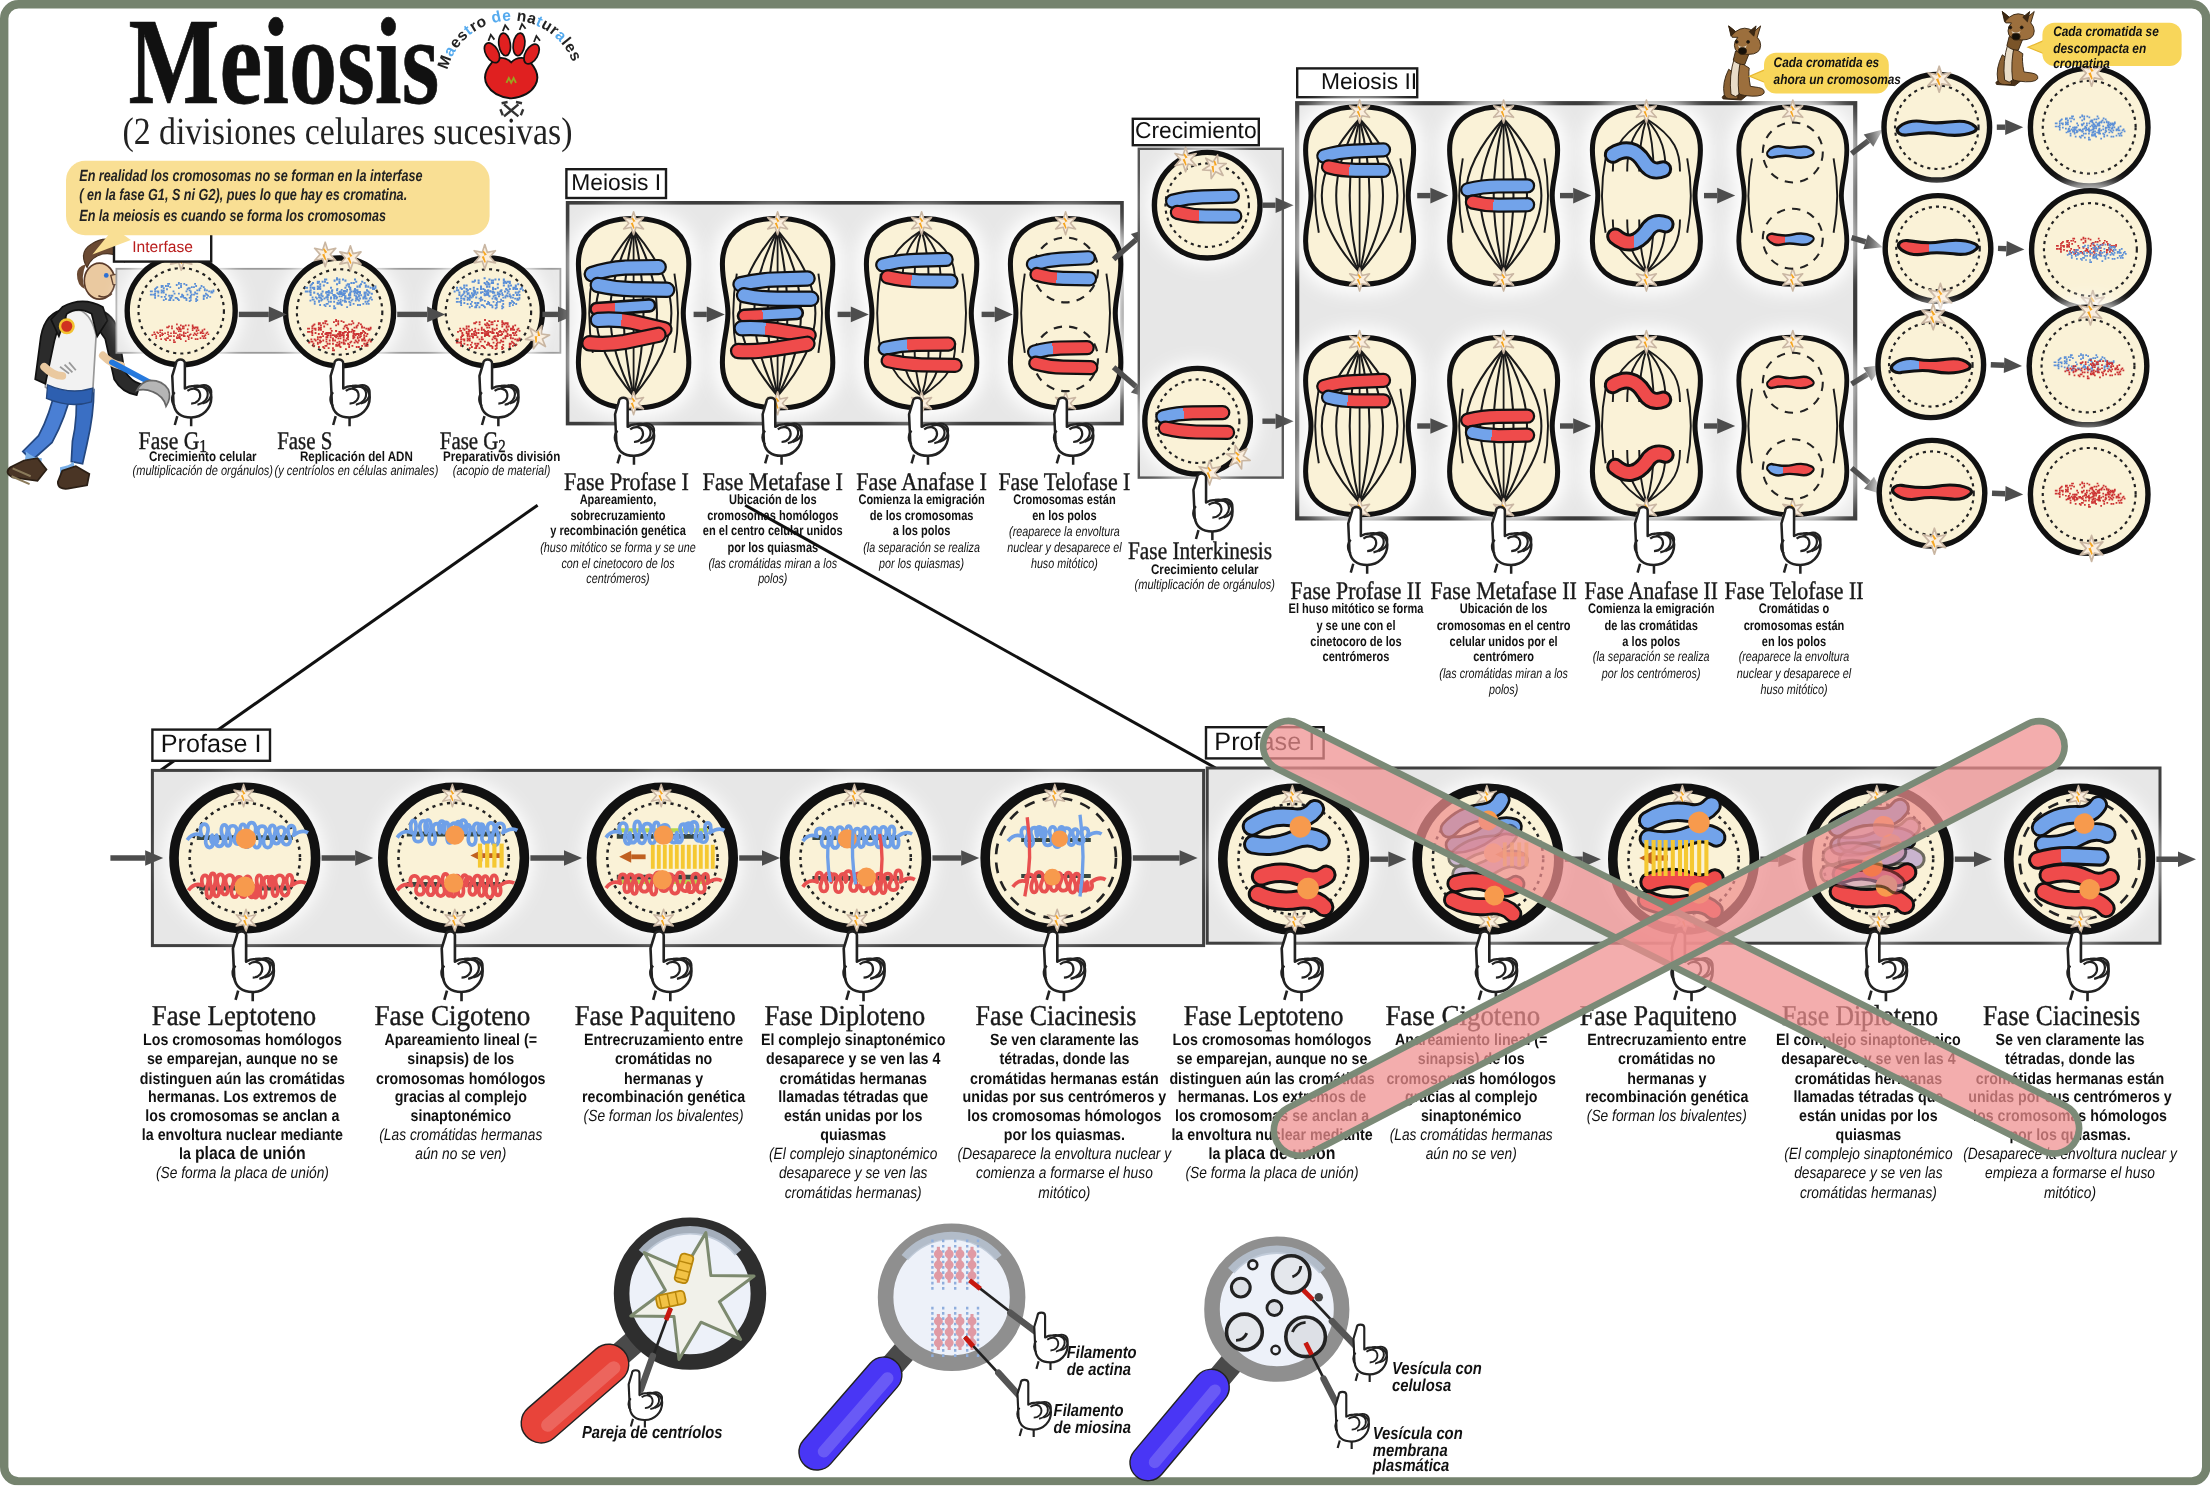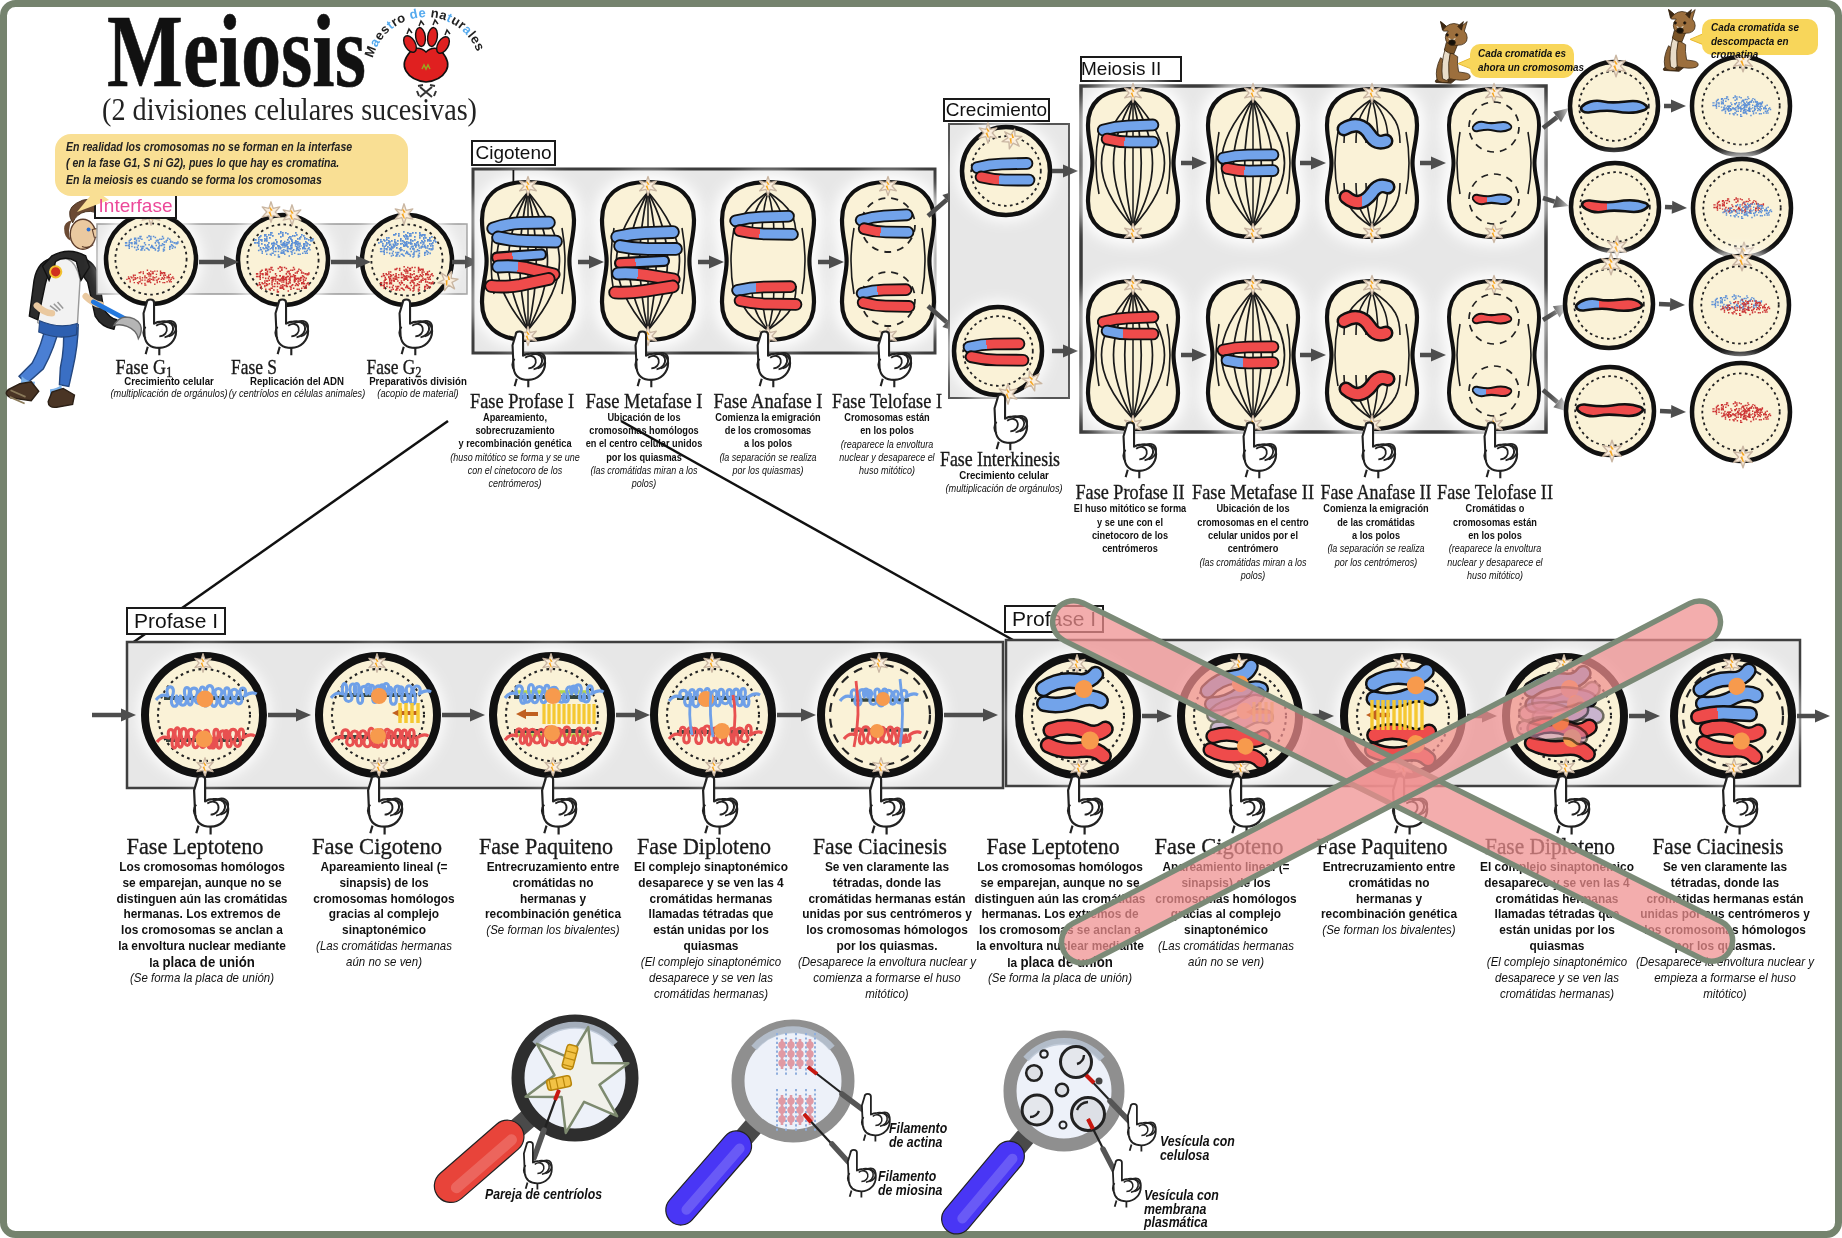--- a/index.html
+++ b/index.html
@@ -922,40 +922,40 @@
 <path d="M-19,-24 l2,-5 3,4 M-7,-32 l2,-5 3,4 M7,-33 l2,-5 3,4 M19,-23 l2,-5 3,4" stroke="#222" stroke-width="1.5" fill="none"></path>
 <path d="M-4,11 l2,-4 2,4 2,-4 2,4" stroke="#9aa520" stroke-width="1.5" fill="none"></path>
 <g stroke="#333" stroke-width="2">
           <path d="M-6,29 l12,10 m0,-10 l-12,10"></path>
           <path d="M-8,28 l5,-1 m11,11 l2,-5 M9,28 l-5,-1 m-11,11 l-2,-5"></path>
         </g>
 </g>
       <path id="arcT" d="M374,90 A55,55 0 1 1 478,90" fill="none"></path>
       <text font-family="Liberation Sans,sans-serif" font-size="13" font-weight="bold" fill="#222" letter-spacing="0.4"><textPath href="#arcT" startOffset="32">M<tspan fill="#55aaee">a</tspan>es<tspan fill="#55aaee">t</tspan>ro <tspan fill="#55aaee">de</tspan> na<tspan fill="#55aaee">t</tspan>ur<tspan fill="#55aaee">a</tspan>les</textPath></text>
 </svg>
-<div style="position:absolute;left:95px;top:194px;width:81px;height:24px;line-height:24px;text-align:center;font-size:19px;font-family:'Liberation Sans',sans-serif;color:#ec4899">Interfase</div>
+<div style="position:absolute;left:95px;top:194px;width:81px;height:24px;line-height:24px;text-align:center;font-size:13px;font-family:'Liberation Sans',sans-serif;color:#b91c1c">Interfase</div>
     <div style="position:absolute;left:-31px;top:374.9px;width:400px;text-align:center;font-family:'Liberation Sans',sans-serif;font-size:11.5px;line-height:13.3px;color:#111;transform:scaleX(0.84);transform-origin:50% 0;font-weight:bold;">Crecimiento celular</div>
     <div style="position:absolute;left:-31px;top:386.9px;width:400px;text-align:center;font-family:'Liberation Sans',sans-serif;font-size:11.5px;line-height:13.3px;color:#111;transform:scaleX(0.8);transform-origin:50% 0;font-style:italic;">(multiplicación de orgánulos)</div>
     <div style="position:absolute;left:97px;top:374.9px;width:400px;text-align:center;font-family:'Liberation Sans',sans-serif;font-size:11.5px;line-height:13.3px;color:#111;transform:scaleX(0.84);transform-origin:50% 0;font-weight:bold;">Replicación del ADN</div>
     <div style="position:absolute;left:97px;top:386.9px;width:400px;text-align:center;font-family:'Liberation Sans',sans-serif;font-size:11.5px;line-height:13.3px;color:#111;transform:scaleX(0.8);transform-origin:50% 0;font-style:italic;">(y centríolos en células animales)</div>
     <div style="position:absolute;left:218px;top:374.9px;width:400px;text-align:center;font-family:'Liberation Sans',sans-serif;font-size:11.5px;line-height:13.3px;color:#111;transform:scaleX(0.84);transform-origin:50% 0;font-weight:bold;">Preparativos división</div>
     <div style="position:absolute;left:218px;top:386.9px;width:400px;text-align:center;font-family:'Liberation Sans',sans-serif;font-size:11.5px;line-height:13.3px;color:#111;transform:scaleX(0.8);transform-origin:50% 0;font-style:italic;">(acopio de material)</div>
-    <div style="position:absolute;left:472px;top:141px;width:83px;height:24px;line-height:24px;text-align:center;font-size:19px;font-family:'Liberation Sans',sans-serif;color:#111">Cigoteno I</div>
+    <div style="position:absolute;left:472px;top:141px;width:83px;height:24px;line-height:24px;text-align:center;font-size:19px;font-family:'Liberation Sans',sans-serif;color:#111">Meiosis I</div>
     <div style="position:absolute;left:315px;top:410.9px;width:400px;text-align:center;font-family:'Liberation Sans',sans-serif;font-size:11.5px;line-height:13.3px;color:#111;transform:scaleX(0.8);transform-origin:50% 0;font-weight:bold;">Apareamiento,<br>sobrecruzamiento<br>y recombinación genética</div>
     <div style="position:absolute;left:315px;top:450.8px;width:400px;text-align:center;font-family:'Liberation Sans',sans-serif;font-size:11.5px;line-height:13.3px;color:#111;transform:scaleX(0.78);transform-origin:50% 0;font-style:italic;">(huso mitótico se forma y se une<br>con el cinetocoro de los<br>centrómeros)</div>
     <div style="position:absolute;left:444px;top:410.9px;width:400px;text-align:center;font-family:'Liberation Sans',sans-serif;font-size:11.5px;line-height:13.3px;color:#111;transform:scaleX(0.8);transform-origin:50% 0;font-weight:bold;">Ubicación de los<br>cromosomas homólogos<br>en el centro celular unidos<br>por los quiasmas</div>
     <div style="position:absolute;left:444px;top:464.1px;width:400px;text-align:center;font-family:'Liberation Sans',sans-serif;font-size:11.5px;line-height:13.3px;color:#111;transform:scaleX(0.78);transform-origin:50% 0;font-style:italic;">(las cromátidas miran a los<br>polos)</div>
     <div style="position:absolute;left:568px;top:410.9px;width:400px;text-align:center;font-family:'Liberation Sans',sans-serif;font-size:11.5px;line-height:13.3px;color:#111;transform:scaleX(0.8);transform-origin:50% 0;font-weight:bold;">Comienza la emigración<br>de los cromosomas<br>a los polos</div>
     <div style="position:absolute;left:568px;top:450.8px;width:400px;text-align:center;font-family:'Liberation Sans',sans-serif;font-size:11.5px;line-height:13.3px;color:#111;transform:scaleX(0.78);transform-origin:50% 0;font-style:italic;">(la separación se realiza<br>por los quiasmas)</div>
     <div style="position:absolute;left:687px;top:410.9px;width:400px;text-align:center;font-family:'Liberation Sans',sans-serif;font-size:11.5px;line-height:13.3px;color:#111;transform:scaleX(0.8);transform-origin:50% 0;font-weight:bold;">Cromosomas están<br>en los polos</div>
     <div style="position:absolute;left:687px;top:437.5px;width:400px;text-align:center;font-family:'Liberation Sans',sans-serif;font-size:11.5px;line-height:13.3px;color:#111;transform:scaleX(0.78);transform-origin:50% 0;font-style:italic;">(reaparece la envoltura<br>nuclear y desaparece el<br>huso mitótico)</div>
     <div style="position:absolute;left:944px;top:99px;width:105px;height:22px;line-height:22px;text-align:center;font-size:19px;font-family:'Liberation Sans',sans-serif;color:#111">Crecimiento</div>
     <div style="position:absolute;left:804px;top:469.4px;width:400px;text-align:center;font-family:'Liberation Sans',sans-serif;font-size:11.5px;line-height:13.3px;color:#111;transform:scaleX(0.84);transform-origin:50% 0;font-weight:bold;">Crecimiento celular</div>
     <div style="position:absolute;left:804px;top:481.9px;width:400px;text-align:center;font-family:'Liberation Sans',sans-serif;font-size:11.5px;line-height:13.3px;color:#111;transform:scaleX(0.8);transform-origin:50% 0;font-style:italic;">(multiplicación de orgánulos)</div>
-    <div style="position:absolute;left:1081px;top:57px;width:100px;height:24px;line-height:24px;text-align:left;font-size:19px;font-family:'Liberation Sans',sans-serif;color:#111">Meiosis II</div>
+    <div style="position:absolute;left:1081px;top:57px;width:100px;height:24px;line-height:24px;text-align:right;font-size:19px;font-family:'Liberation Sans',sans-serif;color:#111">Meiosis II</div>
     <div style="position:absolute;left:930px;top:502.4px;width:400px;text-align:center;font-family:'Liberation Sans',sans-serif;font-size:11.5px;line-height:13.3px;color:#111;transform:scaleX(0.8);transform-origin:50% 0;font-weight:bold;">El huso mitótico se forma<br>y se une con el<br>cinetocoro de los<br>centrómeros</div>
     <div style="position:absolute;left:1053px;top:502.4px;width:400px;text-align:center;font-family:'Liberation Sans',sans-serif;font-size:11.5px;line-height:13.3px;color:#111;transform:scaleX(0.8);transform-origin:50% 0;font-weight:bold;">Ubicación de los<br>cromosomas en el centro<br>celular unidos por el<br>centrómero</div>
     <div style="position:absolute;left:1053px;top:555.6px;width:400px;text-align:center;font-family:'Liberation Sans',sans-serif;font-size:11.5px;line-height:13.3px;color:#111;transform:scaleX(0.78);transform-origin:50% 0;font-style:italic;">(las cromátidas miran a los<br>polos)</div>
     <div style="position:absolute;left:1176px;top:502.4px;width:400px;text-align:center;font-family:'Liberation Sans',sans-serif;font-size:11.5px;line-height:13.3px;color:#111;transform:scaleX(0.8);transform-origin:50% 0;font-weight:bold;">Comienza la emigración<br>de las cromátidas<br>a los polos</div>
     <div style="position:absolute;left:1176px;top:542.3px;width:400px;text-align:center;font-family:'Liberation Sans',sans-serif;font-size:11.5px;line-height:13.3px;color:#111;transform:scaleX(0.78);transform-origin:50% 0;font-style:italic;">(la separación se realiza<br>por los centrómeros)</div>
     <div style="position:absolute;left:1295px;top:502.4px;width:400px;text-align:center;font-family:'Liberation Sans',sans-serif;font-size:11.5px;line-height:13.3px;color:#111;transform:scaleX(0.8);transform-origin:50% 0;font-weight:bold;">Cromátidas o<br>cromosomas están<br>en los polos</div>
     <div style="position:absolute;left:1295px;top:542.3px;width:400px;text-align:center;font-family:'Liberation Sans',sans-serif;font-size:11.5px;line-height:13.3px;color:#111;transform:scaleX(0.78);transform-origin:50% 0;font-style:italic;">(reaparece la envoltura<br>nuclear y desaparece el<br>huso mitótico)</div>
     <div style="position:absolute;left:1478px;top:47.3px;width:400px;text-align:left;font-family:'Liberation Sans',sans-serif;font-size:11.5px;line-height:13.5px;color:#111;transform:scaleX(0.86);transform-origin:0 0;font-weight:bold;font-style:italic;">Cada cromatida es<br>ahora un cromosomas</div>
     <div style="position:absolute;left:1711px;top:21.3px;width:400px;text-align:left;font-family:'Liberation Sans',sans-serif;font-size:11.5px;line-height:13.5px;color:#111;transform:scaleX(0.86);transform-origin:0 0;font-weight:bold;font-style:italic;">Cada cromatida se<br>descompacta en<br>cromatina</div>
     <div style="position:absolute;left:66px;top:139.2px;width:400px;text-align:left;font-family:'Liberation Sans',sans-serif;font-size:13.5px;line-height:16.3px;color:#222;transform:scaleX(0.78);transform-origin:0 0;font-weight:bold;font-style:italic;">En realidad los cromosomas no se forman en la interfase<br>( en la fase G1, S ni G2), pues lo que hay es cromatina.<br>En la meiosis es cuando se forma los cromosomas</div>

